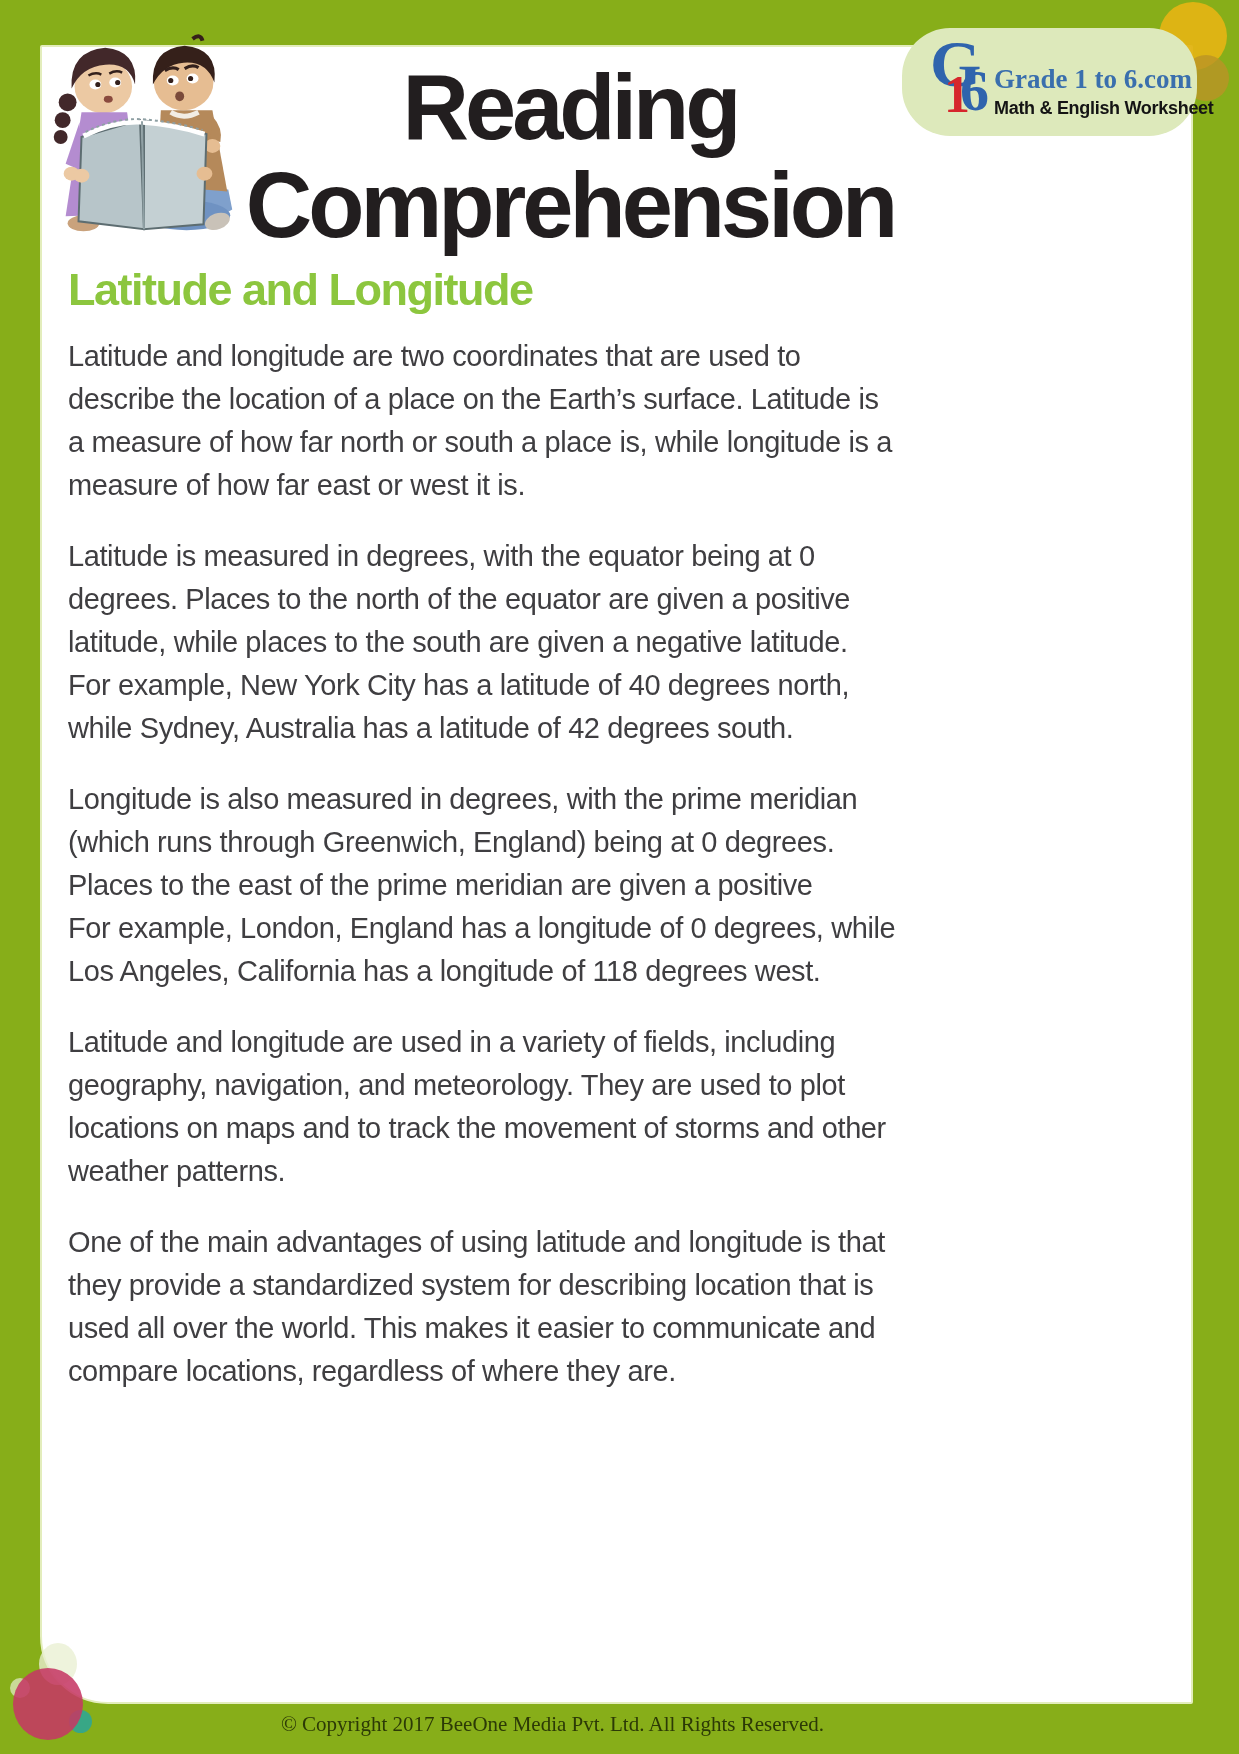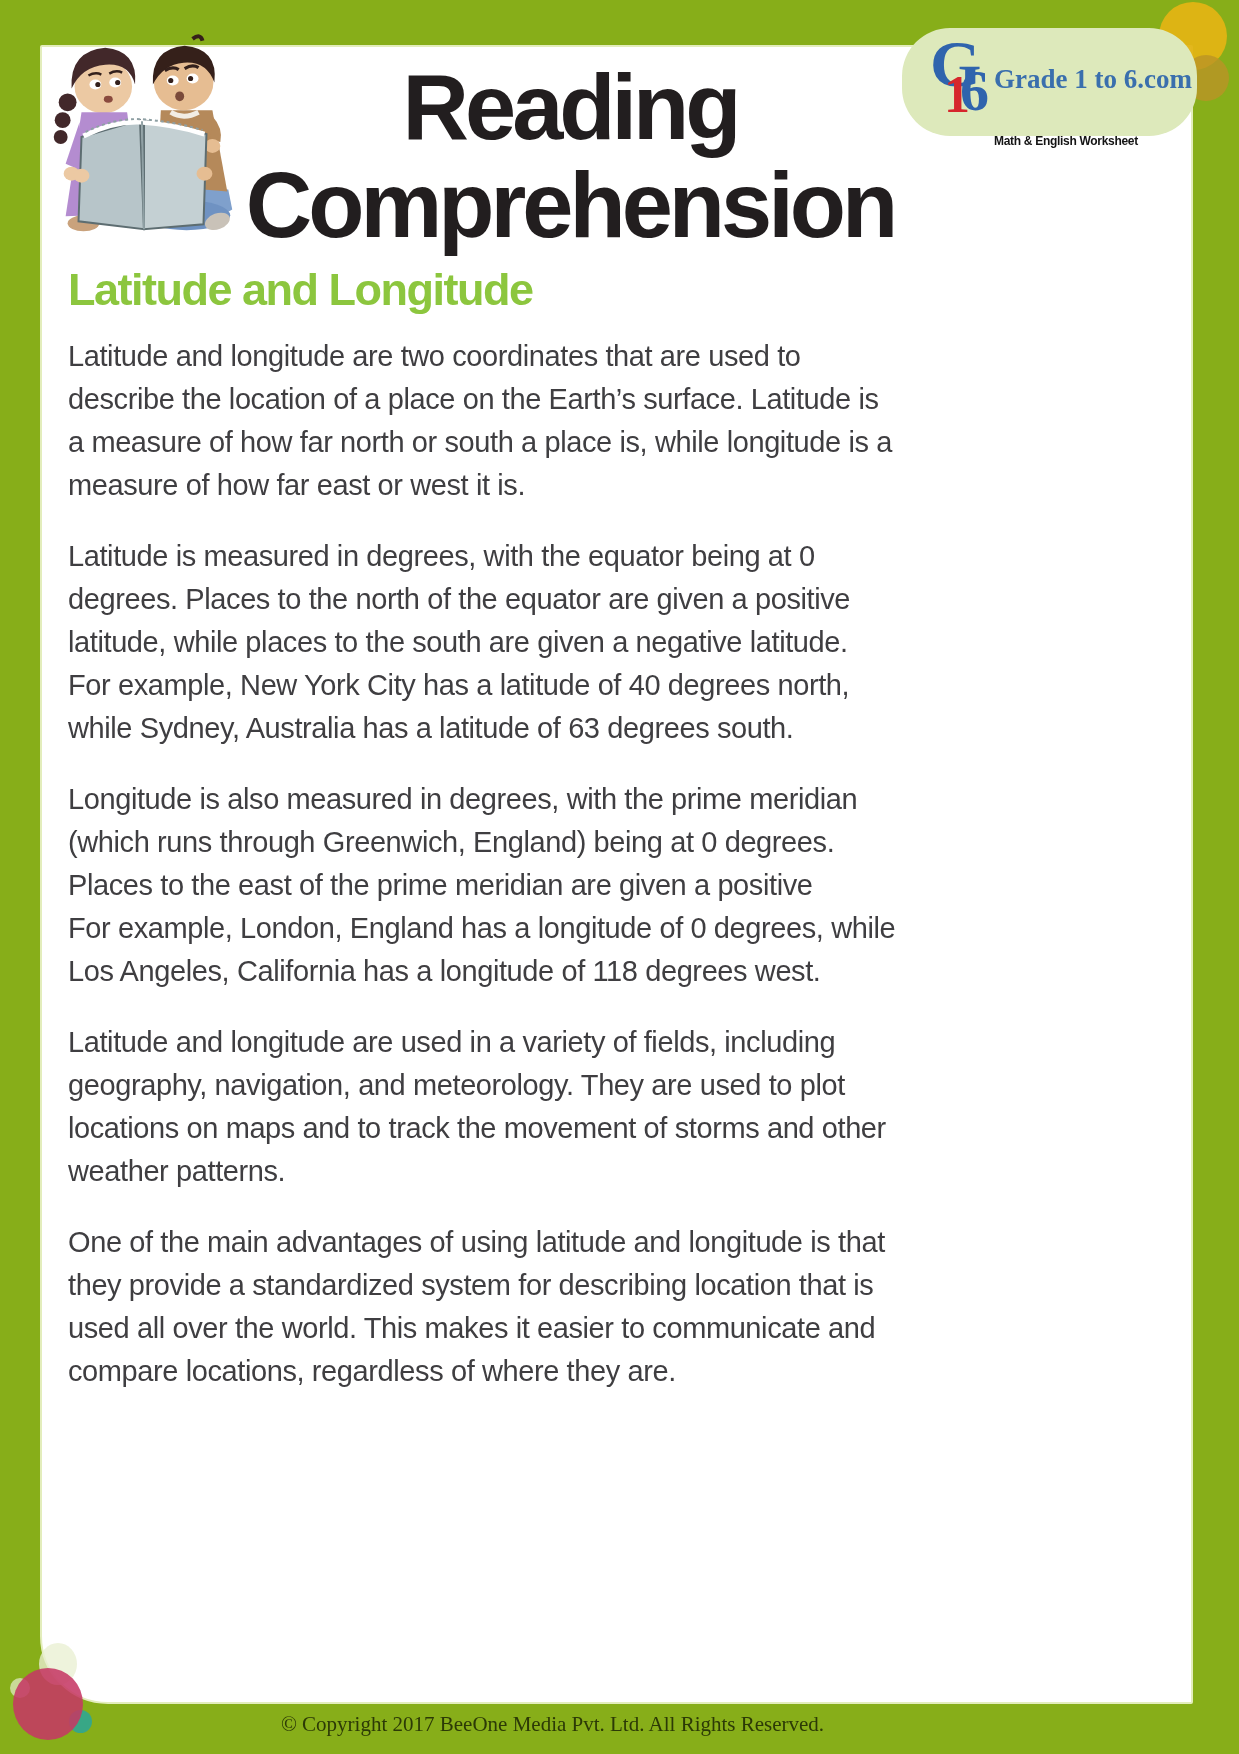--- a/index.html
+++ b/index.html
@@ -30,22 +30,22 @@
     background:#dde9bb;border-radius:48px;z-index:5;
   }
   .logo-mark{position:absolute;left:28px;top:-4px;width:74px;height:112px;}
   .logo-name{
     position:absolute;left:92px;top:36px;width:200px;
     font-family:"Liberation Serif",serif;font-weight:bold;font-size:27px;
     color:#3a6fad;white-space:nowrap;
   }
   .logo-tagline{
     position:absolute;left:92px;top:70px;width:200px;
-    font-family:"Liberation Sans",sans-serif;font-weight:bold;font-size:12px;
-    color:#141414;white-space:nowrap;letter-spacing:-0.3px;margin-top:36px;
+    font-family:"Liberation Sans",sans-serif;font-weight:bold;font-size:18px;
+    color:#141414;white-space:nowrap;letter-spacing:-0.3px;
   }
   
   .passage{
     position:absolute;left:68px;top:335px;width:985px;z-index:3;
     color:#3f3e41;font-size:29px;letter-spacing:-0.4px;
   }
   .para{margin:0 0 28px 0;}
   .pline{height:43px;line-height:43px;white-space:nowrap;}
   
   .footer{
@@ -151,21 +151,21 @@
         <div class="pline">Latitude and longitude are two coordinates that are used to</div>
         <div class="pline">describe the location of a place on the Earth’s surface. Latitude is</div>
         <div class="pline">a measure of how far north or south a place is, while longitude is a</div>
         <div class="pline">measure of how far east or west it is.</div>
       </div>
       <div class="para">
         <div class="pline">Latitude is measured in degrees, with the equator being at 0</div>
         <div class="pline">degrees. Places to the north of the equator are given a positive</div>
         <div class="pline">latitude, while places to the south are given a negative latitude.</div>
         <div class="pline">For example, New York City has a latitude of 40 degrees north,</div>
-        <div class="pline">while Sydney, Australia has a latitude of 63 degrees south.</div>
+        <div class="pline">while Sydney, Australia has a latitude of 42 degrees south.</div>
       </div>
       <div class="para">
         <div class="pline">Longitude is also measured in degrees, with the prime meridian</div>
         <div class="pline">(which runs through Greenwich, England) being at 0 degrees.</div>
         <div class="pline">Places to the east of the prime meridian are given a positive</div>
         <div class="pline">For example, London, England has a longitude of 0 degrees, while</div>
         <div class="pline">Los Angeles, California has a longitude of 118 degrees west.</div>
       </div>
       <div class="para">
         <div class="pline">Latitude and longitude are used in a variety of fields, including</div>

